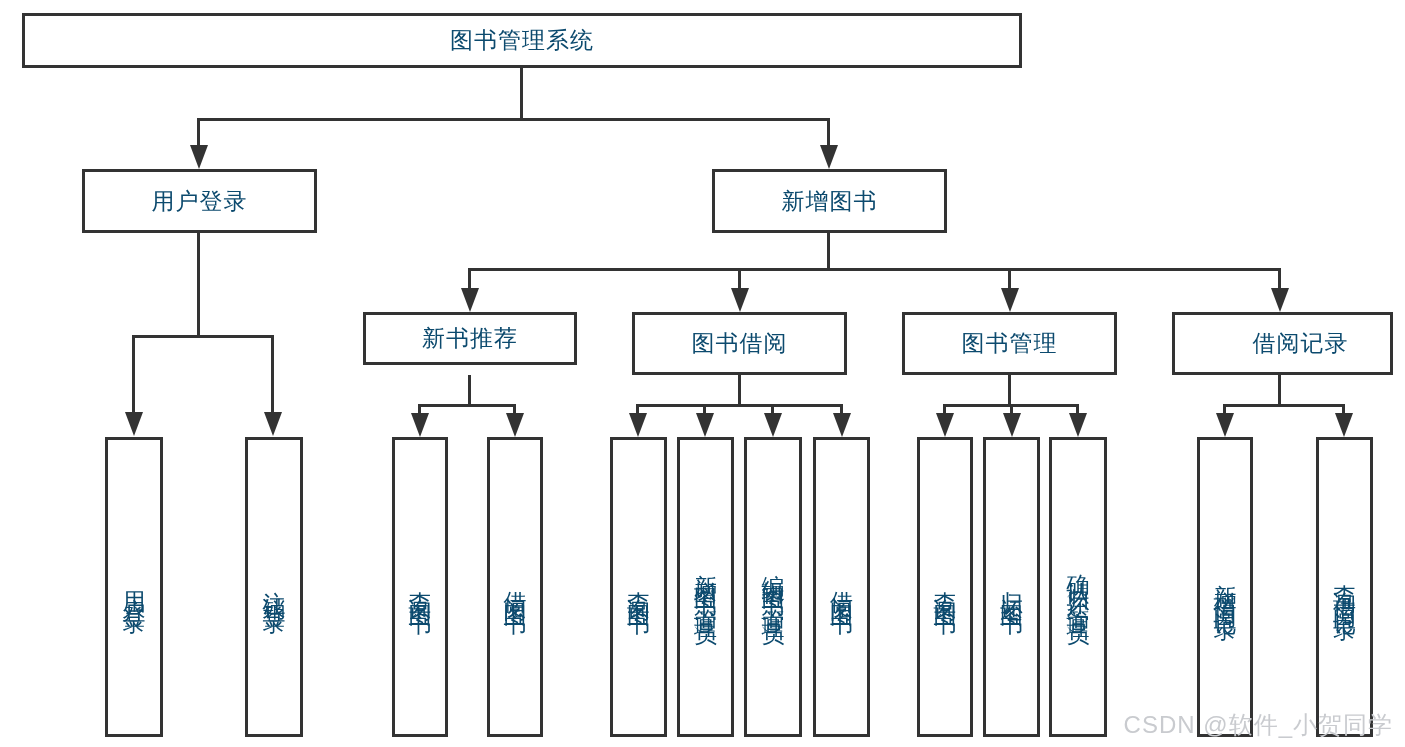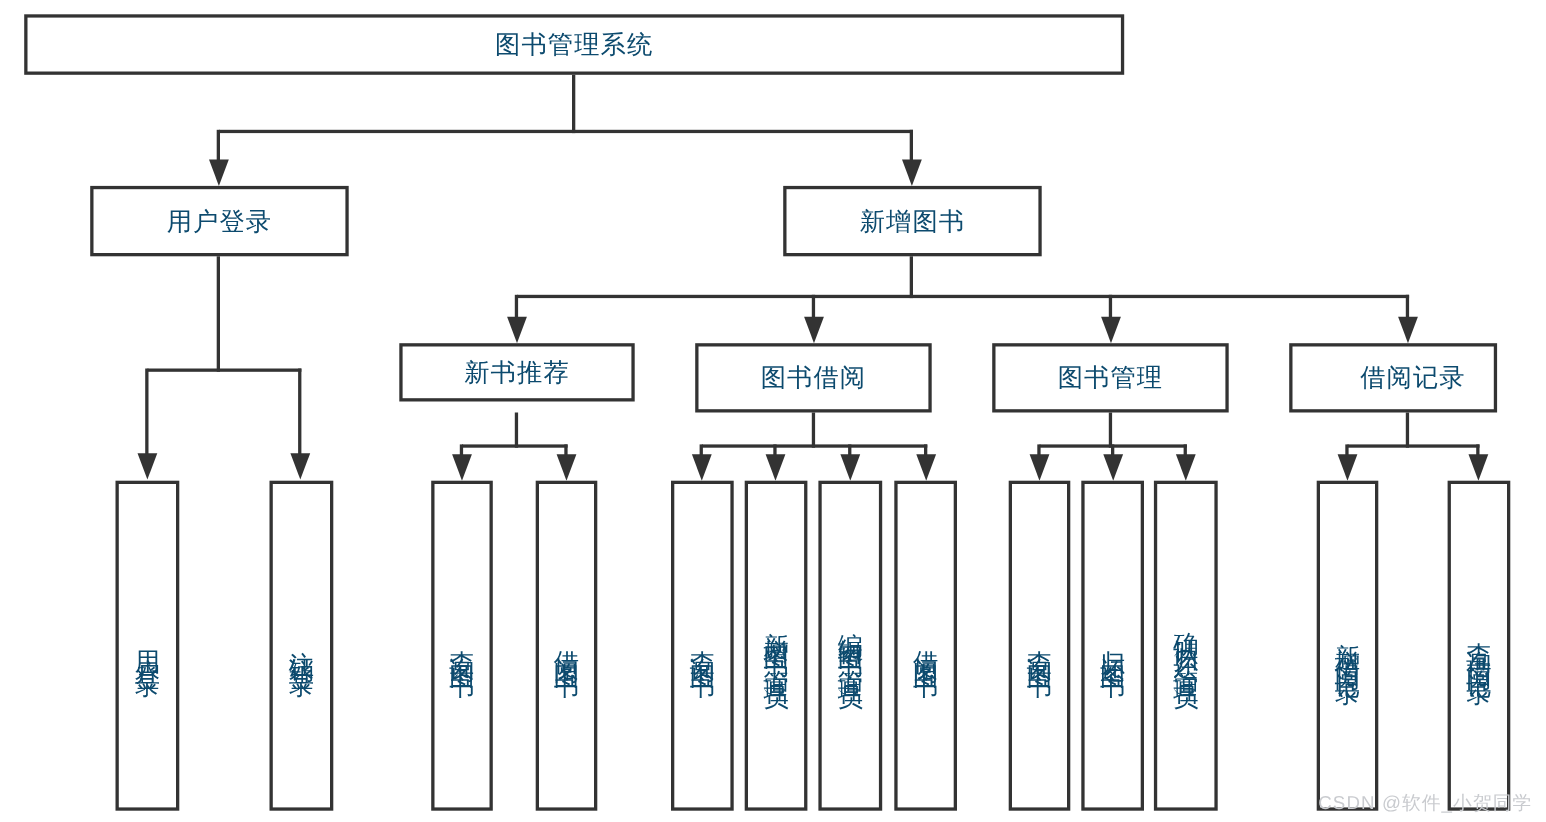--- a/index.html
+++ b/index.html
@@ -15,21 +15,21 @@
   .leaf{top:437px;height:300px;}
   .vtext{writing-mode:vertical-rl;letter-spacing:7px;white-space:normal;line-height:1;}
   .vline{position:absolute;width:3px;background:#333333;}
   .hline{position:absolute;height:3px;background:#333333;}
   .tri{
     position:absolute;width:0;height:0;
     border-left:9px solid transparent;border-right:9px solid transparent;
     border-top:24px solid #333333;
   }
   #watermark{
-    position:absolute;right:12px;bottom:6px;color:#c9cbcf;font-size:17px;letter-spacing:1px;
+    position:absolute;right:12px;bottom:6px;color:#c9cbcf;font-size:24px;letter-spacing:1px;
   }
 </style>
 </head>
 <body>
 
 <div id="canvas">
 
   <div class="box" style="left:22px;top:13px;width:1000px;height:55px;">
     <span>图书管理系统</span>
   </div>
@@ -68,21 +68,21 @@
 
   <div class="box" style="left:363px;top:312px;width:214px;height:53px;">
     <span>新书推荐</span>
   </div>
   <div class="box" style="left:632px;top:312px;width:215px;height:63px;">
     <span>图书借阅</span>
   </div>
   <div class="box" style="left:902px;top:312px;width:215px;height:63px;">
     <span>图书管理</span>
   </div>
-  <div class="box" style="left:1172px;top:312px;width:189px;height:63px;padding-left:36px;">
+  <div class="box" style="left:1172px;top:312px;width:221px;height:63px;padding-left:36px;">
     <span>借阅记录</span>
   </div>
 
   <div class="vline" style="left:468px;top:375px;height:32px;"></div>
   <div class="hline" style="left:420px;top:404px;width:96px;"></div>
   <div class="vline" style="left:418px;top:404px;height:12px;"></div>
   <div class="tri" style="left:411px;top:413px;"></div>
   <div class="vline" style="left:513px;top:404px;height:12px;"></div>
   <div class="tri" style="left:506px;top:413px;"></div>
 

